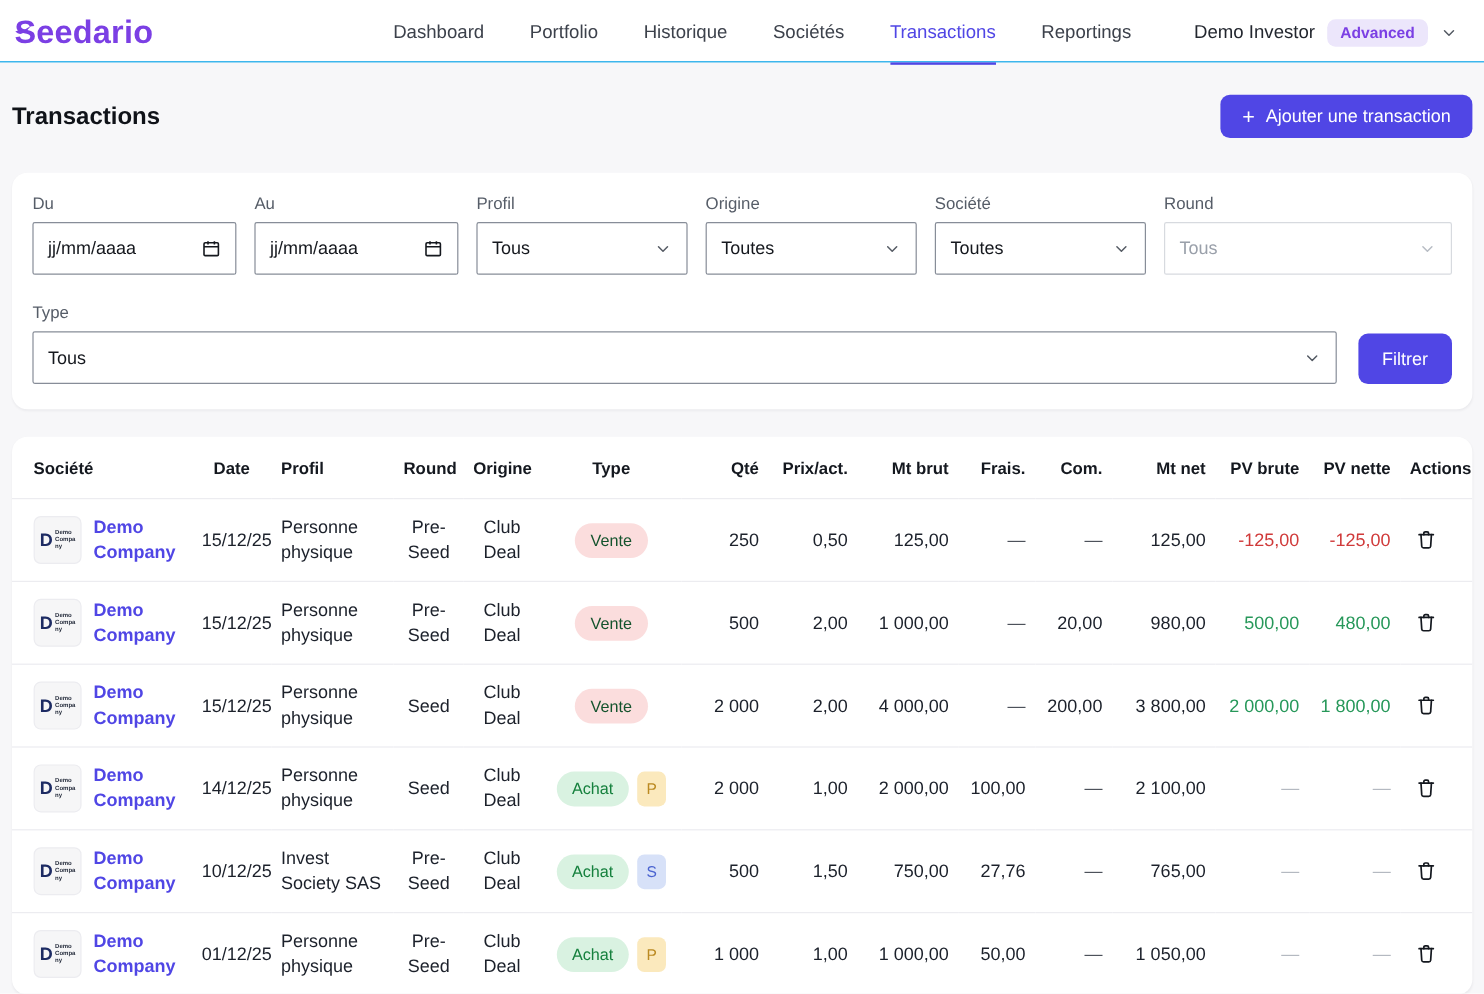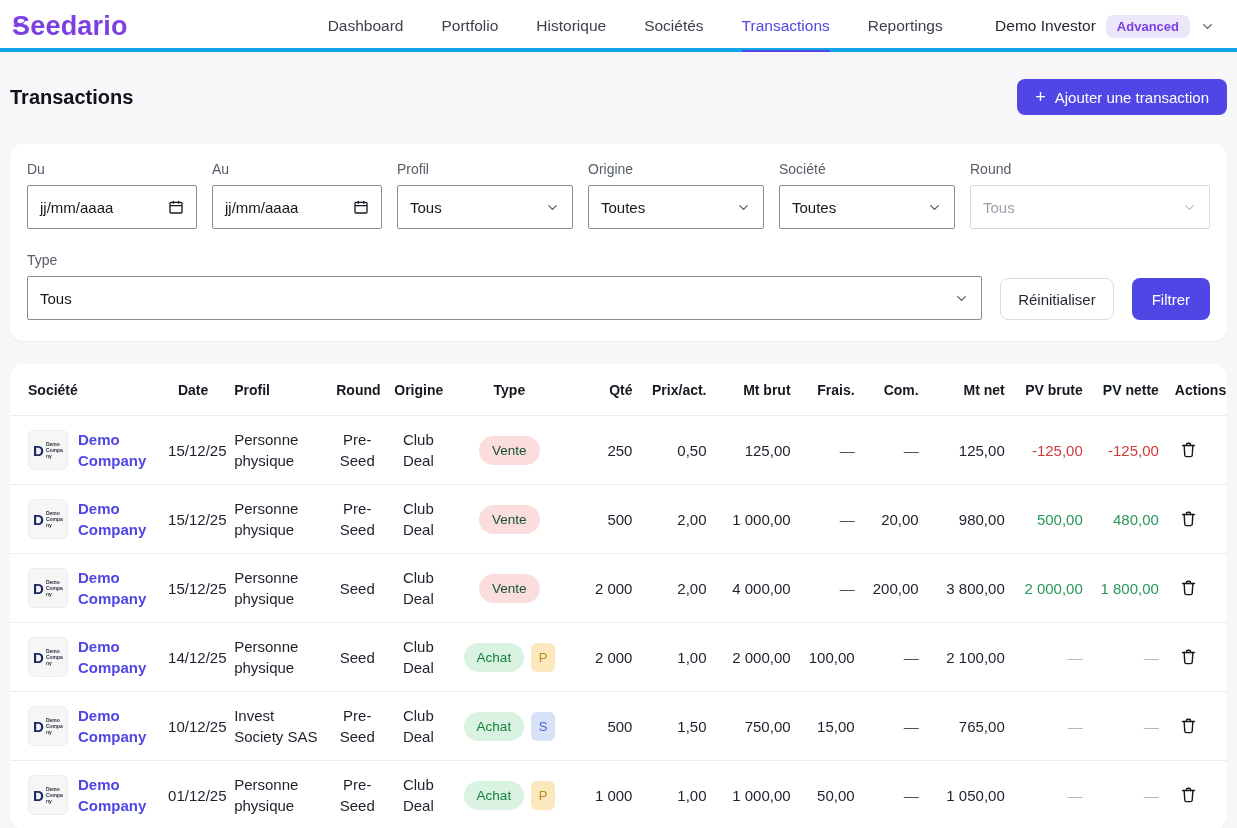--- a/index.html
+++ b/index.html
@@ -8,21 +8,21 @@
     font-family: "Liberation Sans", sans-serif;
     background: #f7f7f9;
     color: #1f2430;
     font-size: 15px;
   }
   
   .topbar {
     display: flex; align-items: center;
     height: 52px; background: #fff;
     padding: 4px 22px 0 10px;
-    border-bottom: 4px solid #0ea5e9;
+    border-bottom: 1px solid #0ea5e9;
   }
   .logo { position: relative; font-size: 27px; font-weight: 700; color: #7B3FE4; letter-spacing: .2px; padding-left: 2px; }
   .logo .leaf { position: absolute; top: -6px; left: 2px; }
   nav.main-nav { display: flex; gap: 38px; margin: 0 auto 0 200px; height: 52px; align-items: stretch; }
   .nav-item { display: flex; align-items: center; color: #3c414b; font-size: 15.5px; cursor: pointer; border-bottom: 2px solid transparent; padding-top: 2px; }
   .nav-item.active { color: #5046E5; border-bottom-color: #5046E5; }
   .user-menu { display: flex; align-items: center; gap: 10px; }
   .user-name { font-size: 15.5px; color: #23272f; }
   .user-badge { background: #ece6fb; color: #7B3FE4; font-size: 13px; font-weight: 600; padding: 4px 11px; border-radius: 7px; text-align: center; }
   .chev { color: #555b64; display: flex; align-items: center; }
@@ -223,21 +223,20 @@
         <label>Type</label>
         <div class="control">
           <span>Tous</span>
           <span class="chev">
               <svg viewBox="0 0 24 24" width="15" height="15" fill="none" stroke="currentColor" stroke-width="2" stroke-linecap="round" stroke-linejoin="round">
                 <polyline points="6 9 12 15 18 9"></polyline>
               </svg>
             </span>
         </div>
       </div>
-      <button class="btn btn-reset">Réinitialiser</button>
       <button class="btn btn-primary btn-filter">Filtrer</button>
     </div>
   </section>
 
   <section class="card table-card">
     <table>
       <colgroup>
         <col class="c-societe">
           <col class="c-date">
           <col class="c-profil">
@@ -429,21 +428,21 @@
             <td>Invest Society SAS</td>
             <td>Pre-Seed</td>
             <td>Club Deal</td>
             <td><span class="type-wrap">
                 <span class="badge badge-achat">Achat</span>
                 <span class="tag tag-S">S</span>
               </span></td>
             <td class="num ">500</td>
             <td class="num ">1,50</td>
             <td class="num ">750,00</td>
-            <td class="num ">15,00</td>
+            <td class="num ">27,76</td>
             <td class="num dash">—</td>
             <td class="num ">765,00</td>
             <td class="num dash-light">—</td>
             <td class="num dash-light">—</td>
             <td><button class="trash-btn">
                 <span style="display:flex">
                   <svg viewBox="0 0 24 24" width="19" height="19" fill="none" stroke="currentColor" stroke-width="1.8" stroke-linecap="round" stroke-linejoin="round">
                     <path d="M4.5 7h15"></path>
                     <path d="M9.5 7V5.5a1.5 1.5 0 0 1 1.5-1.5h2a1.5 1.5 0 0 1 1.5 1.5V7"></path>
                     <path d="M6.5 7l.8 12.2a2 2 0 0 0 2 1.8h5.4a2 2 0 0 0 2-1.8L17.5 7"></path>

